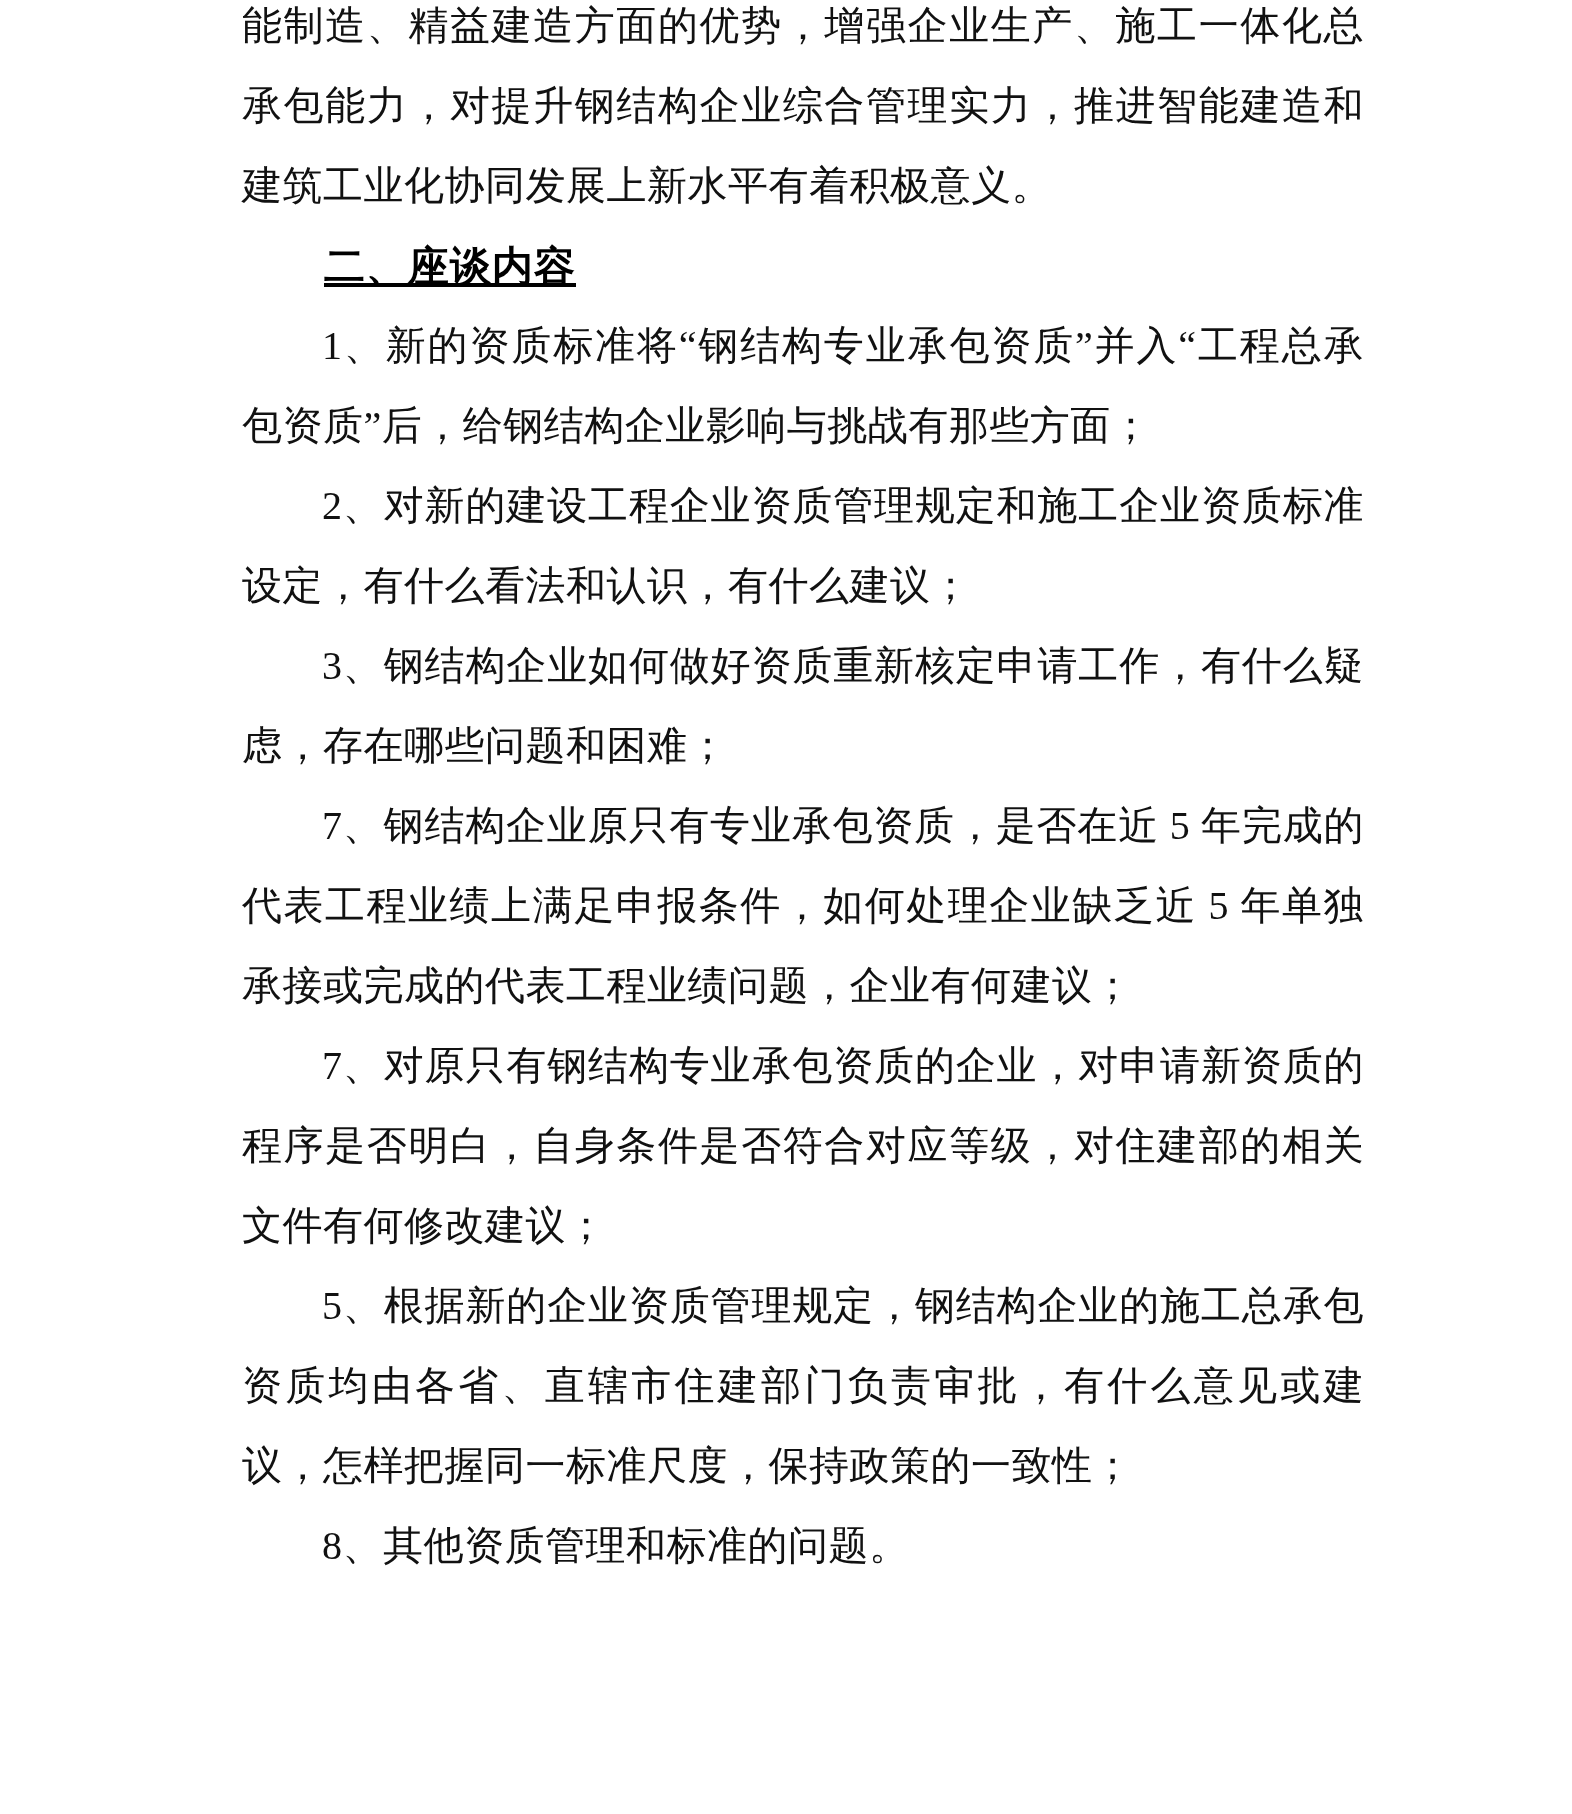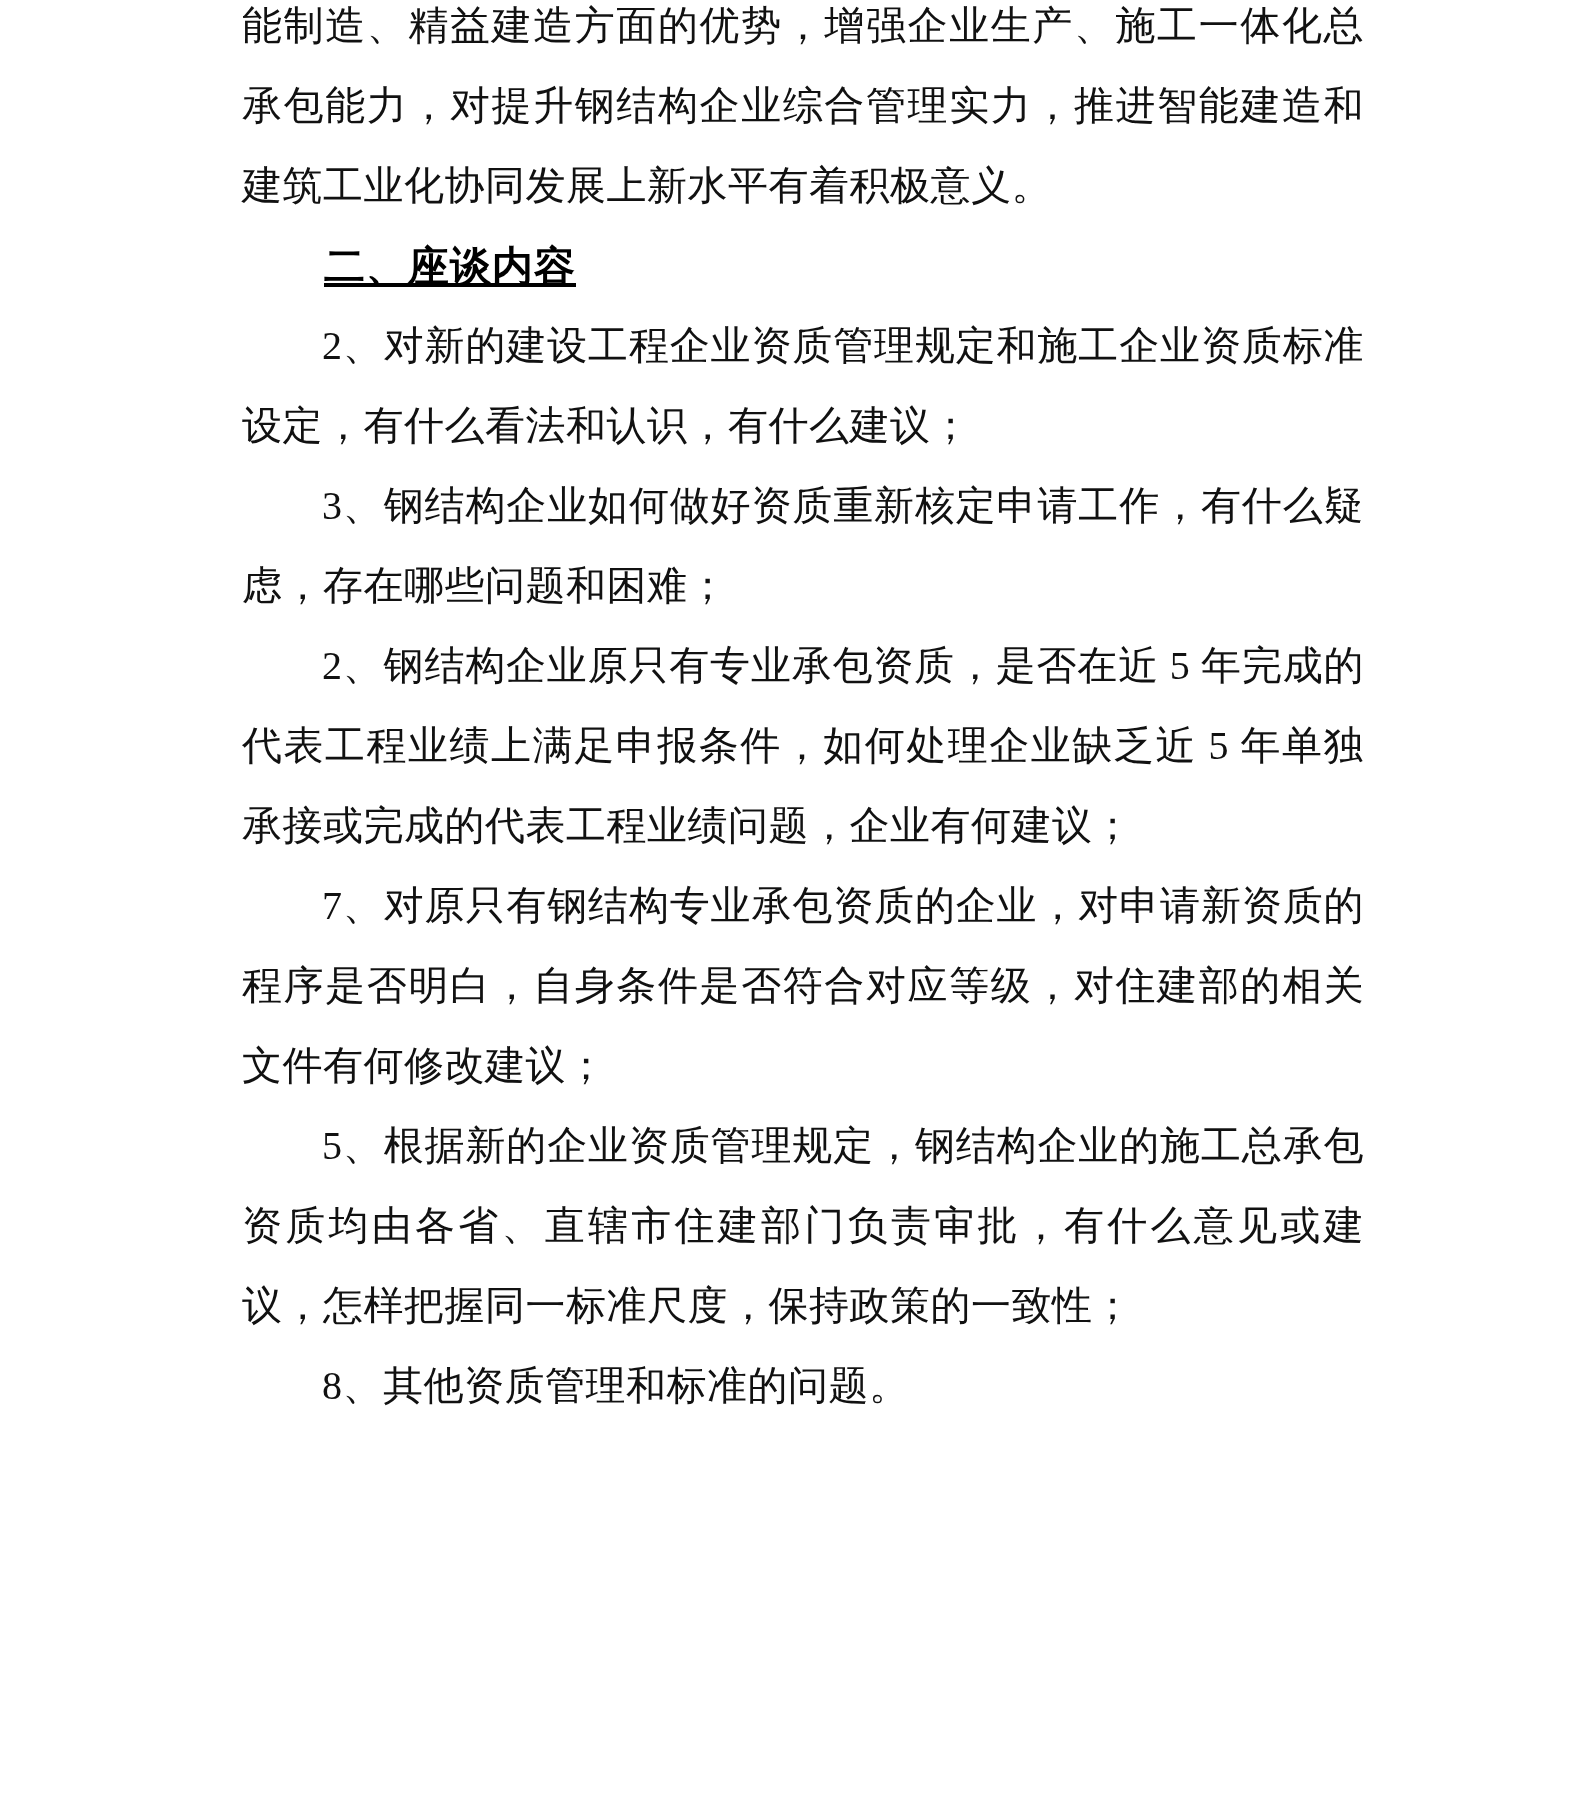--- a/index.html
+++ b/index.html
@@ -49,20 +49,21 @@
     text-decoration: underline;
   }
 </style>
 </head>
 <body>
 
 <div class="page">
   <div class="content">
     <p class="continuation">能制造、精益建造方面的优势，增强企业生产、施工一体化总承包能力，对提升钢结构企业综合管理实力，推进智能建造和建筑工业化协同发展上新水平有着积极意义。</p>
     <h2>二、座谈内容</h2>
+    <p>1、新的资质标准将“钢结构专业承包资质”并入“工程总承包资质”后，给钢结构企业影响与挑战有那些方面；</p>
     <p>2、对新的建设工程企业资质管理规定和施工企业资质标准设定，有什么看法和认识，有什么建议；</p>
     <p>3、钢结构企业如何做好资质重新核定申请工作，有什么疑虑，存在哪些问题和困难；</p>
-    <p>2、钢结构企业原只有专业承包资质，是否在近 5 年完成的代表工程业绩上满足申报条件，如何处理企业缺乏近 5 年单独承接或完成的代表工程业绩问题，企业有何建议；</p>
+    <p>7、钢结构企业原只有专业承包资质，是否在近 5 年完成的代表工程业绩上满足申报条件，如何处理企业缺乏近 5 年单独承接或完成的代表工程业绩问题，企业有何建议；</p>
     <p>7、对原只有钢结构专业承包资质的企业，对申请新资质的程序是否明白，自身条件是否符合对应等级，对住建部的相关文件有何修改建议；</p>
     <p>5、根据新的企业资质管理规定，钢结构企业的施工总承包资质均由各省、直辖市住建部门负责审批，有什么意见或建议，怎样把握同一标准尺度，保持政策的一致性；</p>
     <p>8、其他资质管理和标准的问题。</p>
   </div>
 </div>
 
 </body></html>

